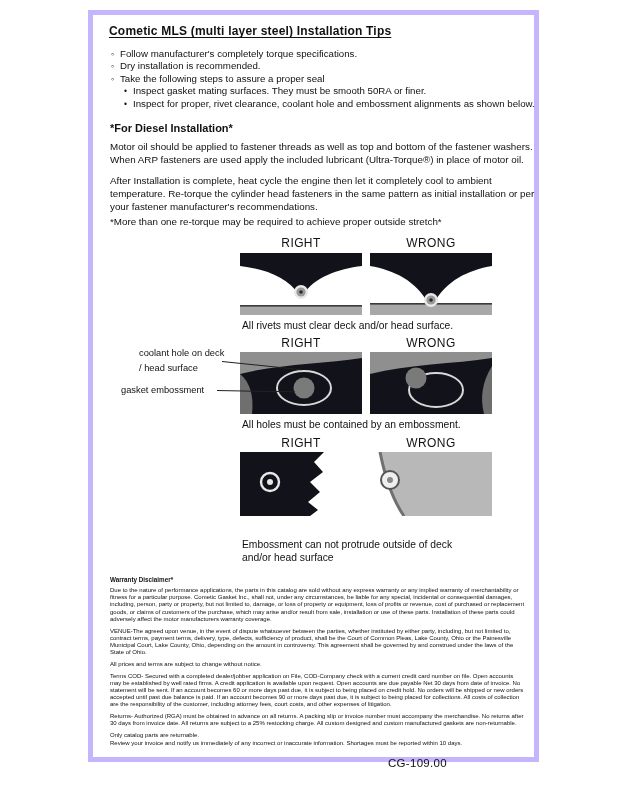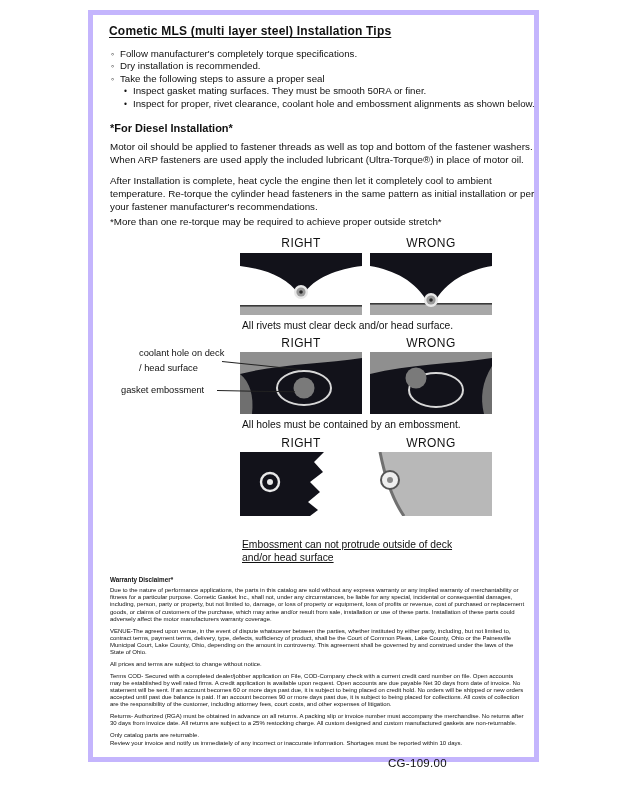--- a/index.html
+++ b/index.html
@@ -35,21 +35,21 @@
   .r2 { left:147px; top:321px; } .w2 { left:277px; top:321px; }
   .r3 { left:147px; top:421px; } .w3 { left:277px; top:421px; }
 
   .panel { width:122px; z-index:1; }
   .panel svg { display:block; }
   .pan-s1l { left:147px; top:238px; } .pan-s1r { left:277px; top:238px; }
   .pan-s2l { left:147px; top:337px; } .pan-s2r { left:277px; top:337px; }
   .pan-s3l { left:147px; top:437px; } .pan-s3r { left:277px; top:437px; }
 
   .caption { left:149px; font-size:10.3px; line-height:12.6px; }
-  .cap1 { top:305px; } .cap2 { top:404px; } .cap3 { top:524px; width:235px;text-decoration:underline; }
+  .cap1 { top:305px; } .cap2 { top:404px; } .cap3 { top:524px; width:235px; }
 
   .side-label { font-size:9.3px; line-height:15px; }
   .coolant { left:46px; top:331px; width:88px; }
   .emboss  { left:28px; top:368px; width:100px; }
 
   .leader { height:1.2px; background:#222; transform-origin:0 50%; z-index:3; }
   .lead1 { left:129px; top:346px; width:80px; transform:rotate(6deg); }
   .lead2 { left:124px; top:375px; width:78px; transform:rotate(1deg); }
 
   .warranty { left:17px; top:561px; width:416px; }

